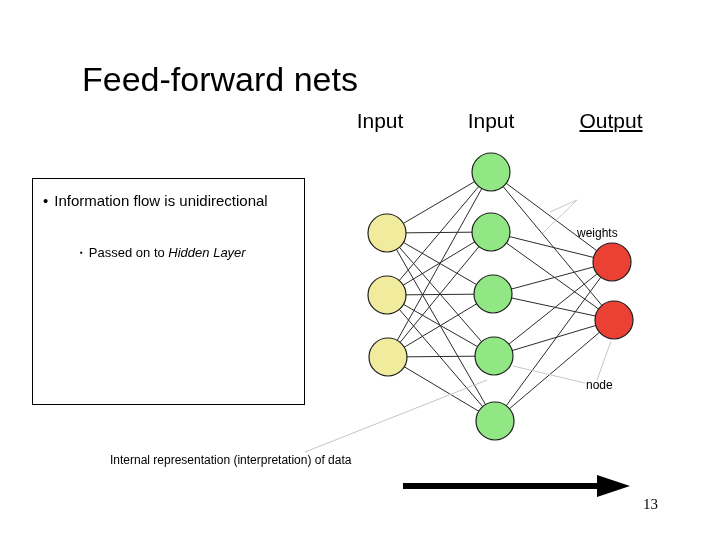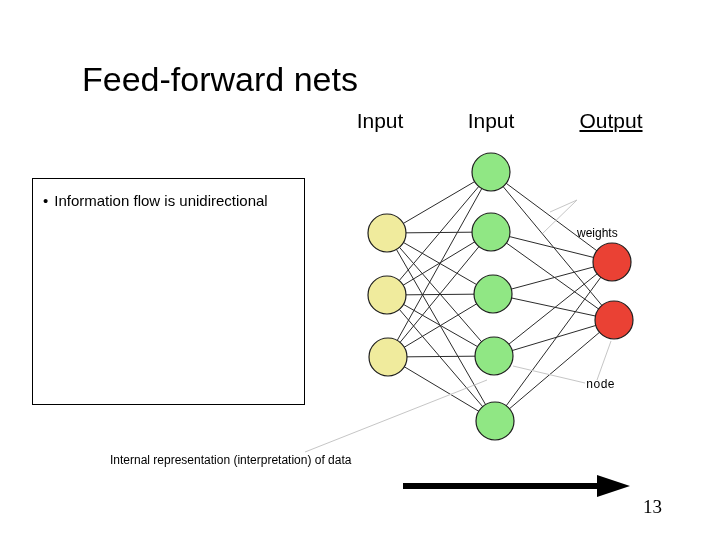--- a/index.html
+++ b/index.html
@@ -67,42 +67,42 @@
   }
   .lvl1 { font-size: 15px; padding-left: 10px; }
   .lvl2 { font-size: 13px; padding-left: 47px; }
   .lvl2 .marker { font-size: 8px; vertical-align: 2px; }
   .annot {
     position: absolute;
     color: #000000;
     white-space: nowrap;
   }
   .weights-label { left: 577px; top: 186px; font-size: 12px; margin-top: 40px; }
-  .node-label    { left: 586px; top: 378px; font-size: 12px; font-family: Liberation Mono, monospace; }
+  .node-label    { left: 586px; top: 378px; font-size: 12px; }
   .caption {
     position: absolute;
     left: 110px;
     top: 453px;
     font-size: 12px;
     color: #000000;
     white-space: nowrap;
   }
   .info-label {
     position: absolute;
     left: 453px;
     top: 458px;
     font-size: 18px;
     color: #000000;
     white-space: nowrap;
   }
   .page-number {
     position: absolute;
     left: 643px;
     top: 496px;
-    font-size: 19px;
+    font-size: 15px;
     font-family: "Liberation Serif", serif;
     color: #000000;
   }
 </style>
 </head>
 <body>
 
 <div class="slide">
 
   <svg id="net-svg" viewBox="0 0 720 540" xmlns="http://www.w3.org/2000/svg">
@@ -153,20 +153,23 @@
   <h1 class="title">Feed-forward nets</h1>
 
   <div class="col-label input">Input</div>
   <div class="col-label hidden">Input</div>
   <div class="col-label output">Output</div>
 
   <div class="textbox">
     <div class="tline lvl1" style="top:13px">
       <span class="marker">•</span><span>Information flow is unidirectional</span>
     </div>
+    <div class="tline lvl2" style="top:66px">
+      <span class="marker">▪</span><span>Passed on to </span><i>Hidden Layer</i>
+    </div>
   </div>
 
   <div class="annot weights-label">weights</div>
   <div class="annot node-label">node</div>
 
   <div class="caption">Internal representation (interpretation) of data</div>
 
 
   <div class="page-number">13</div>
 

